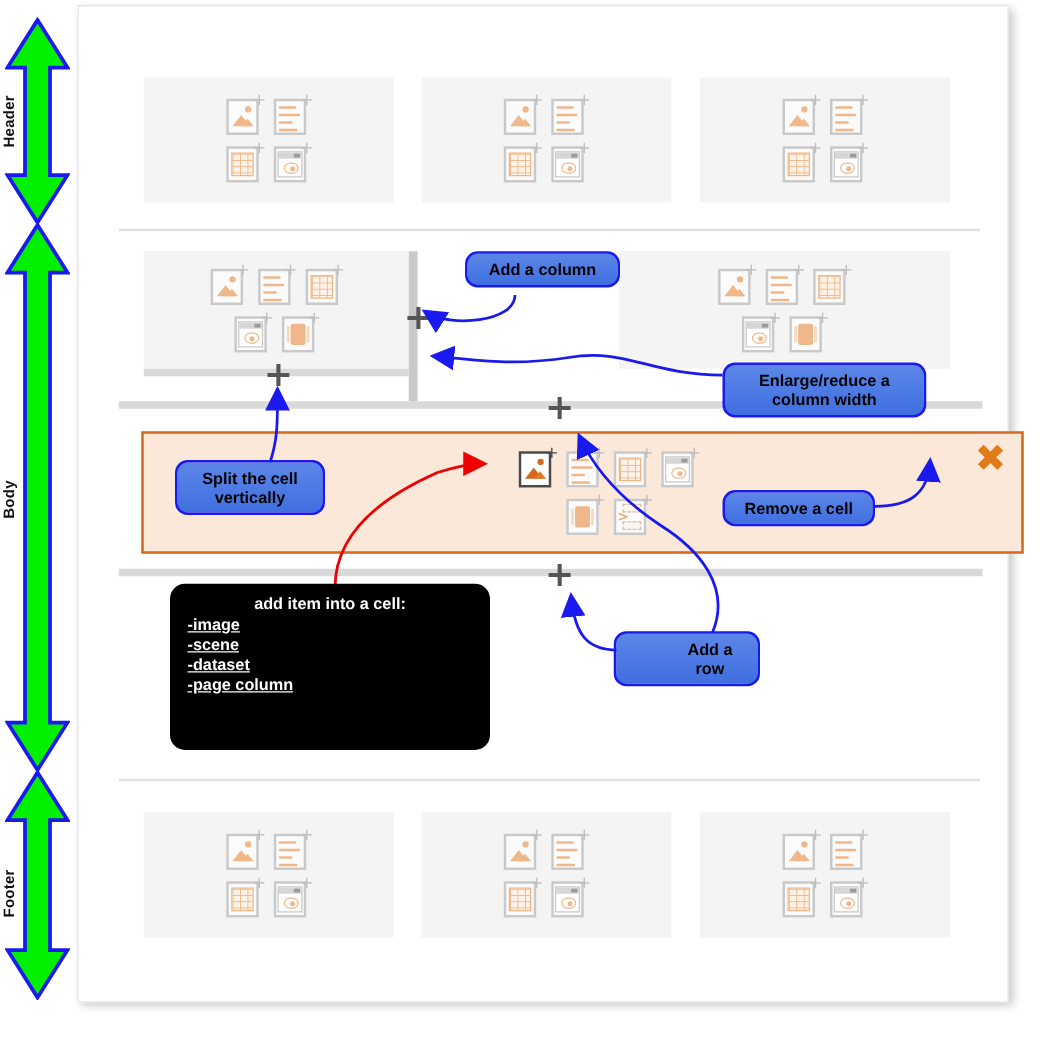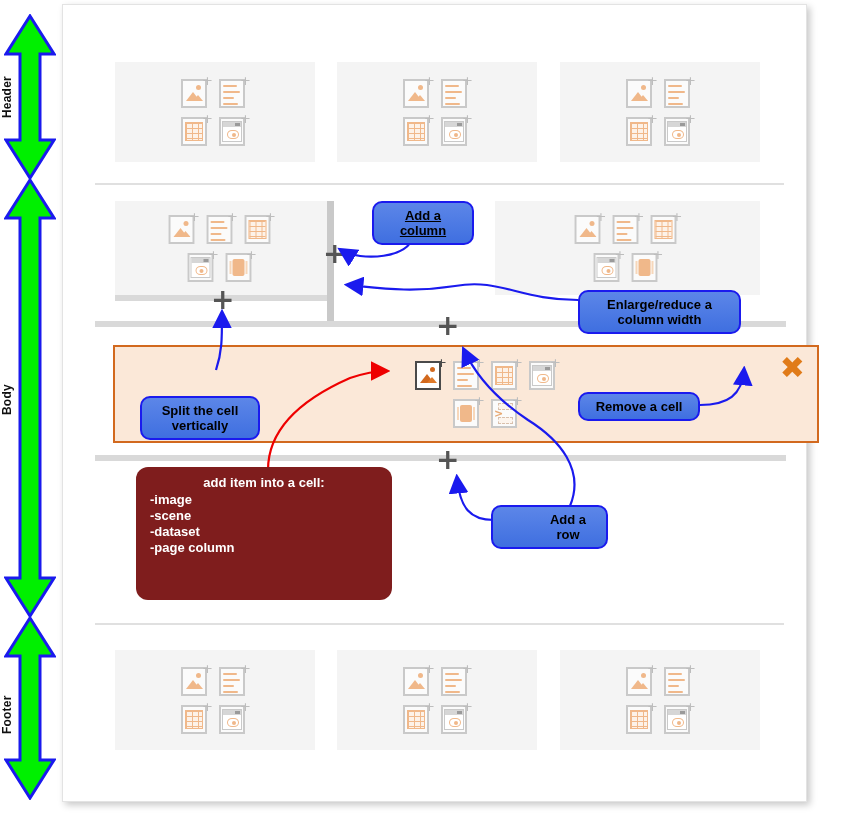--- a/index.html
+++ b/index.html
@@ -176,30 +176,30 @@
     text-align:center;
     padding:5px 11px;
     line-height:15px;
     white-space:pre-line;
     z-index: 40;
   }
   #red-callout {
     position:absolute;
     left:136px; top:467px;
     width:256px; height:133px;
-    background:#7f1d1d;
+    background:#000000;
     border-radius:12px;
     color:#ffffff;
     font-weight:bold;
     font-size:13px;
     padding:8px 14px;
     z-index: 40;
   }
   #red-callout .rc-title { text-align:center; margin-bottom:2px; }
-  #red-callout ul { list-style:none; margin:0; padding:0; }
+  #red-callout ul { list-style:none; margin:0; padding:0;text-decoration:underline; }
   #red-callout li { line-height:16px; }
 
   
   #arrows-col {
     position:absolute;
     left:0; top:0;
     width:62px; height:831px;
   }
   .green-arrow { position:absolute; left:4px; width:52px; }
   .green-arrow svg { display:block; }
@@ -654,26 +654,26 @@
 
   <path d="M700,405 C728,405 742,395 744,370" fill="none" stroke="#1a1aee" stroke-width="2.2" marker-end="url(#bluearrow)"></path>
 
   <path d="M494,520 C470,520 460,508 457,478" fill="none" stroke="#1a1aee" stroke-width="2.2" marker-end="url(#bluearrow)"></path>
 
   <path d="M570,506 C585,470 560,440 528,420 C498,400 476,376 464,350" fill="none" stroke="#1a1aee" stroke-width="2.2" marker-end="url(#bluearrow)"></path>
 
   <path d="M268,470 C268,430 300,400 350,378 C368,372 378,371 386,371" fill="none" stroke="#ee0000" stroke-width="2.2" marker-end="url(#redarrow)"></path>
 </svg>
 
-<div class="callout" style="left:372px; top:201px; width:102px;text-decoration:underline;">Add a column</div>
+<div class="callout" style="left:372px; top:201px; width:124px;">Add a column</div>
 
 <div class="callout" style="left:578px; top:290px; width:163px;">Enlarge/reduce a
 column width</div>
 
-<div class="callout" style="left:140px; top:396px; width:120px;">Split the cell
+<div class="callout" style="left:140px; top:368px; width:120px;">Split the cell
 vertically</div>
 
 <div class="callout" style="left:578px; top:392px; width:122px;">Remove a cell</div>
 
 <div class="callout" style="left:491px; top:505px; width:117px;padding-left:48px;">Add a row</div>
 
 <div id="red-callout">
   <div class="rc-title">add item into a cell:</div>
   <ul>
     <li>-image</li>

